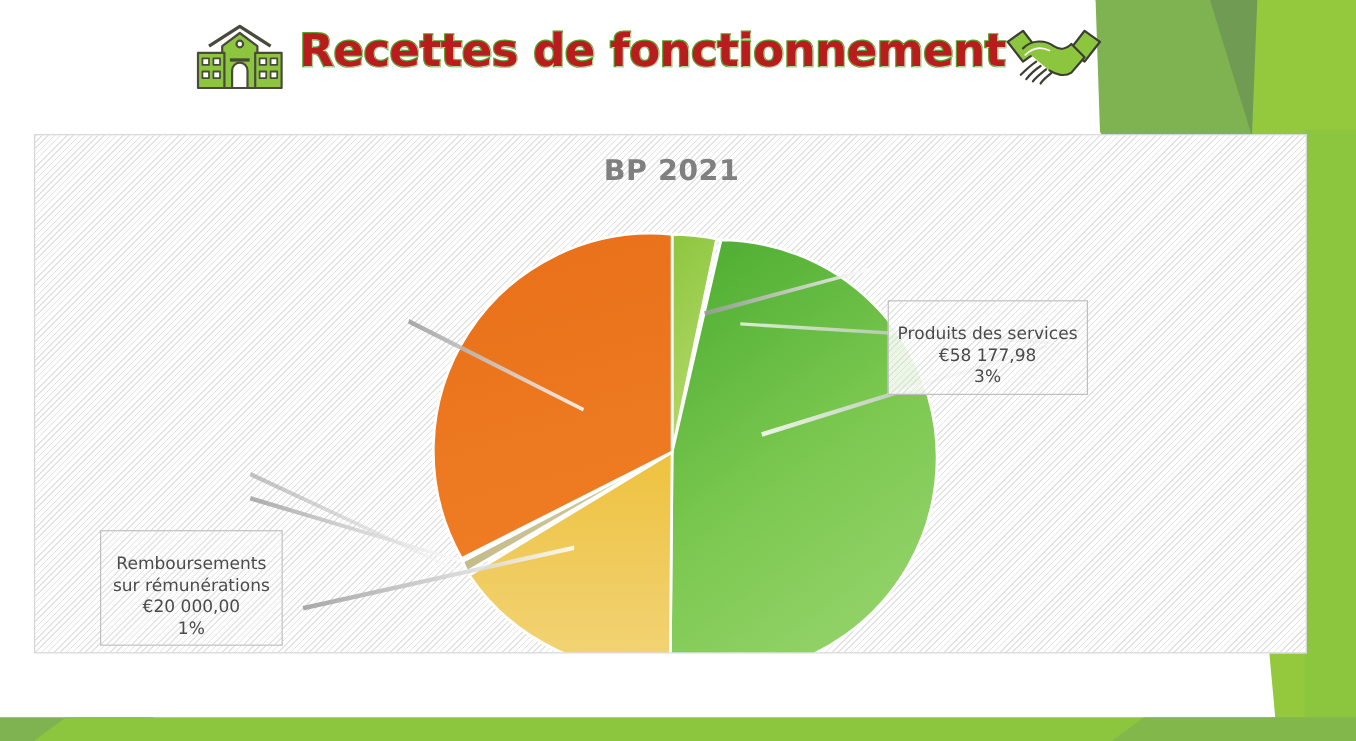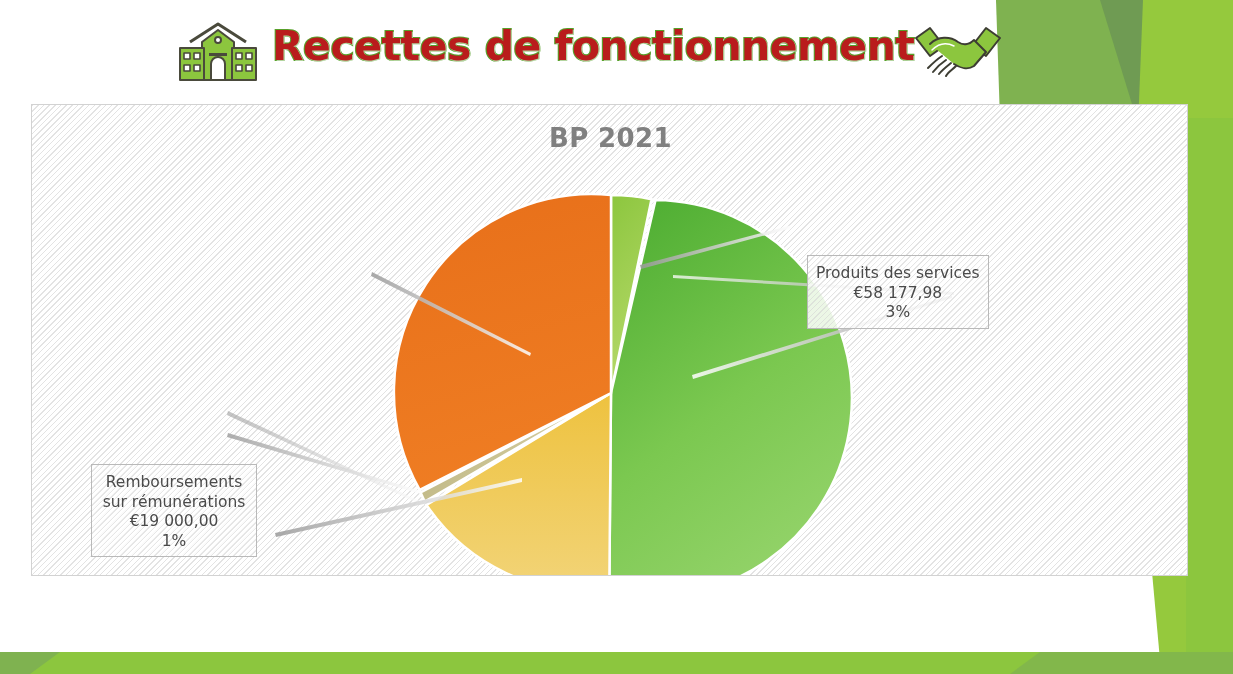--- a/index.html
+++ b/index.html
@@ -48,21 +48,21 @@
     color: #b91c1c;
     -webkit-text-stroke: 2.2px #58a02a;
     paint-order: stroke fill;
     text-shadow: 1px 1px 0 rgba(255,255,255,0.55);
     white-space: nowrap;
   }
 
   
   #chart-area {
     position: absolute;
-    left: 31px; top: 104px;
+    left: 31px; top: 122px;
     width: 1157px; height: 472px;
     border: 1px solid #d2d2d2;
     background-color: #ffffff;
     background-image:
       repeating-linear-gradient(135deg,
         #e3e3e3 0px, #e3e3e3 1px,
         #ffffff 1px, #ffffff 4px);
     overflow: hidden;
     z-index: 3;
     text-decoration: underline;
@@ -92,21 +92,21 @@
     background-color: rgba(255,255,255,0.86);
     background-image:
       repeating-linear-gradient(135deg,
         rgba(210,210,210,0.55) 0px, rgba(210,210,210,0.55) 1px,
         rgba(255,255,255,0.0) 1px, rgba(255,255,255,0.0) 4px);
     border: 1px solid #b9b9b9;
     color: #4a4a4a;
     font-size: 15.5px;
     line-height: 19.5px;
     text-align: center;
-    padding: 8px 8px 5px 8px;
+    padding: 20px 8px 5px 8px;
     white-space: nowrap;
     z-index: 6;
   }
   .callout .ln { display: block; }
 
   #lbl-produits    { left: 775px; top: 150px; }
   #lbl-impots      { left: 945px; top: 275px; }
   #lbl-exced       { left: 139px; top: 234px; }
   #lbl-rembours    { left: 59px;  top: 359px; white-space: normal; width: 166px; }
 </style>
@@ -240,18 +240,18 @@
     <div class="callout" id="lbl-produits">
       <span class="ln">Produits des services</span>
       <span class="ln">€58 177,98</span>
       <span class="ln">3%</span>
     </div>
 
 
 
     <div class="callout" id="lbl-rembours">
       <span class="ln">Remboursements sur rémunérations</span>
-      <span class="ln">€19 000,00</span>
+      <span class="ln">€20 000,00</span>
       <span class="ln">1%</span>
     </div>
 
   </div>
 </div>
 
 </body></html>

